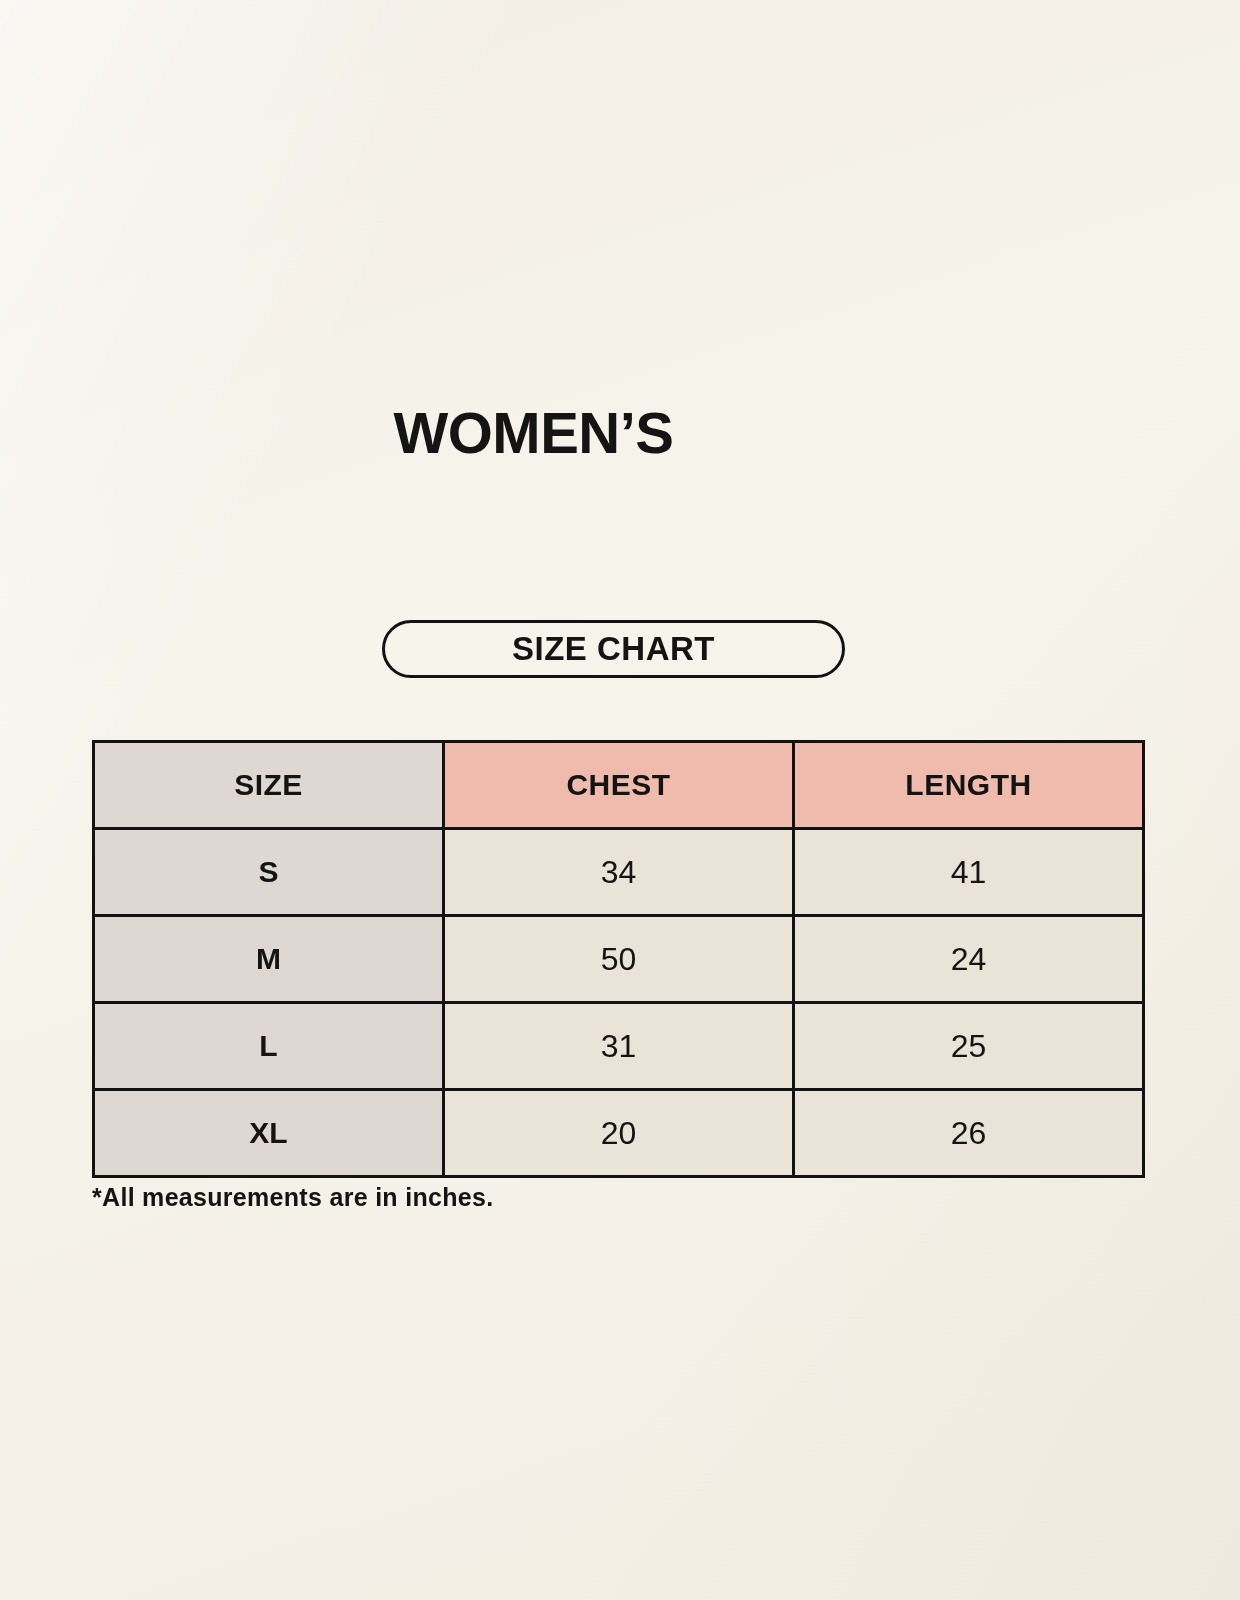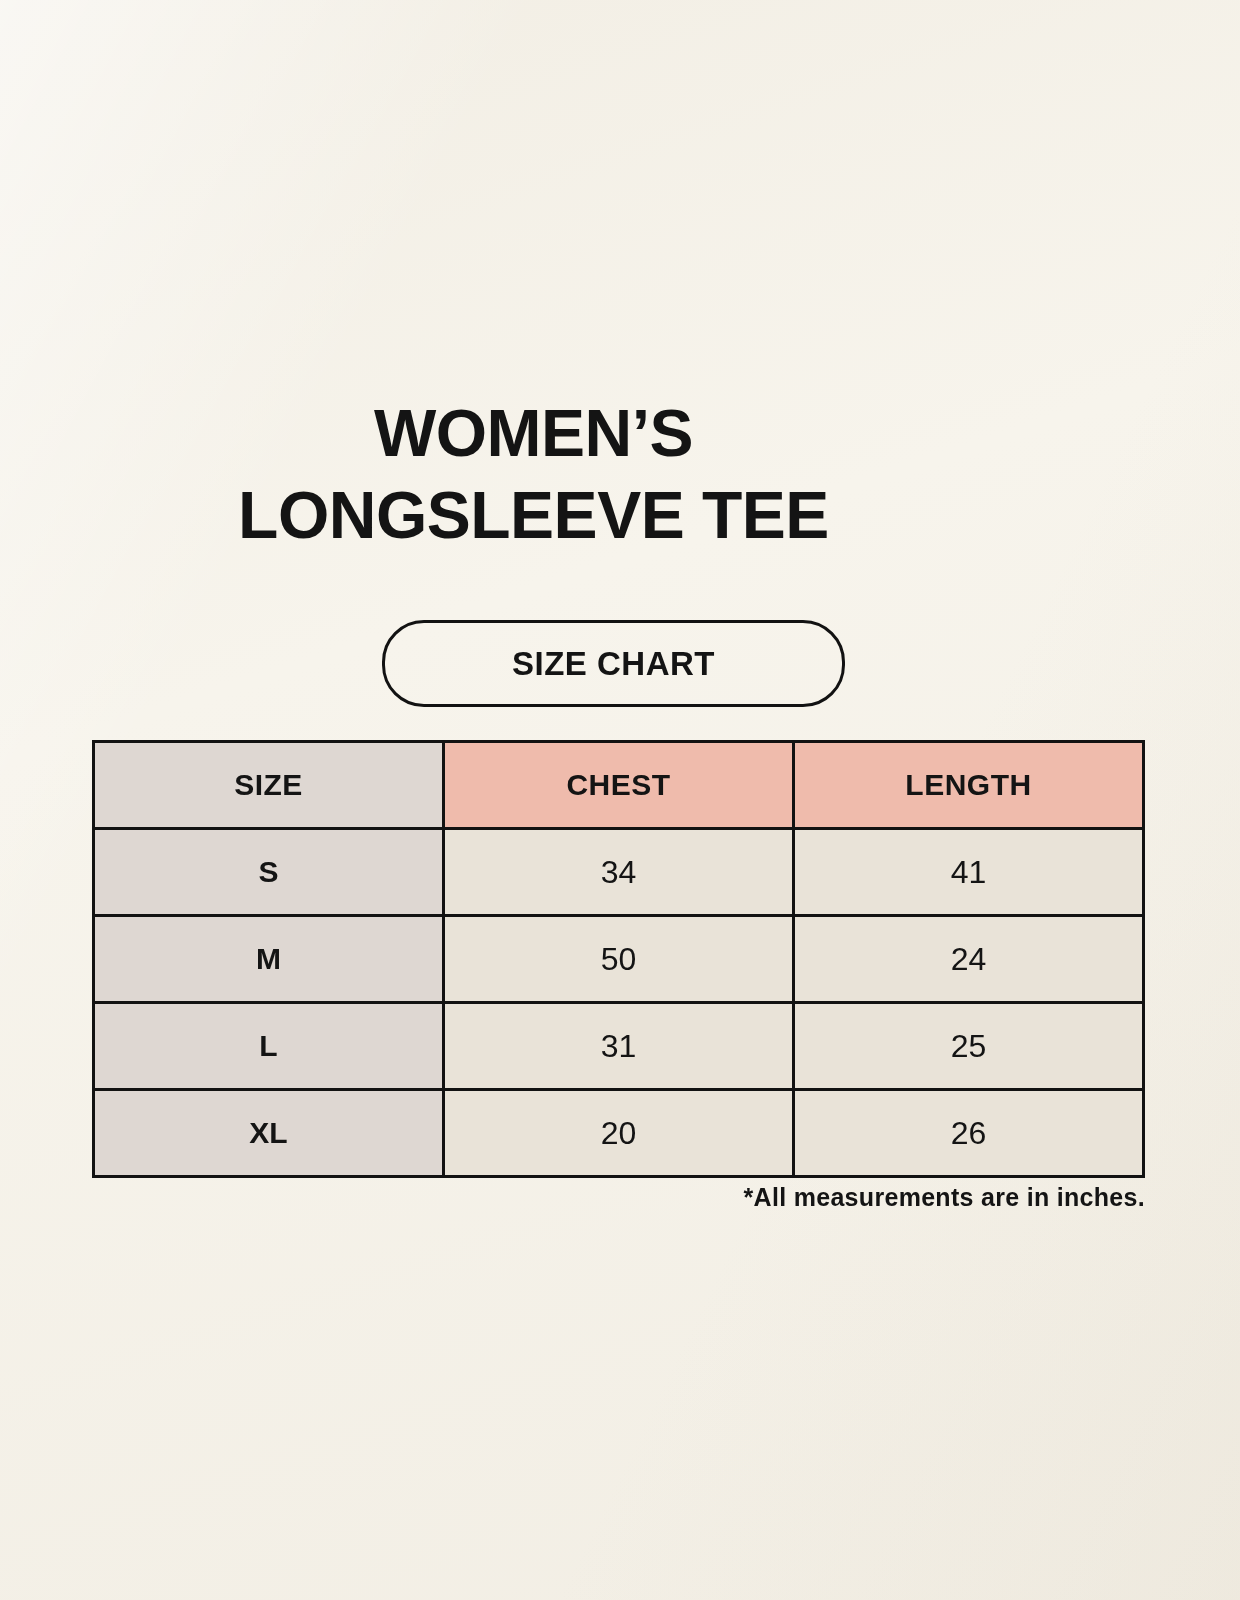--- a/index.html
+++ b/index.html
@@ -29,31 +29,31 @@
     background:
       linear-gradient(118deg, rgba(255,255,255,0.55) 0%, rgba(255,255,255,0) 26%),
       linear-gradient(296deg, rgba(221,213,197,0.22) 0%, rgba(255,255,255,0) 34%),
       linear-gradient(162deg, rgba(233,227,214,0.30) 6%, rgba(255,255,255,0) 38%, rgba(228,221,206,0.22) 88%);
     pointer-events:none;
   }
   .title{
     position:absolute;
     top:392px;left:0;width:1067px;
     text-align:center;
-    font-size:66px;
+    font-size:58px;
     font-weight:700;
     line-height:82px;
     letter-spacing:-0.5px;
     color:var(--text);
   }
   .title .line{display:block;white-space:nowrap;}
   .pill{
     position:absolute;
     left:382px;top:620px;
-    width:463px;height:87px;
+    width:463px;height:58px;
     border:3px solid var(--border);
     border-radius:42px;
     background:transparent;
     display:flex;align-items:center;justify-content:center;
     cursor:pointer;
   }
   .pill span{
     font-size:33px;
     font-weight:700;
     letter-spacing:0.5px;
@@ -88,36 +88,34 @@
     background:var(--value-cell-bg);
   }
   table.chart td.size-label{
     font-size:30px;
     font-weight:700;
     background:var(--size-col-bg);
   }
   .footnote{
     position:absolute;
     left:92px;top:1183px;width:1053px;
-    text-align:right;
     font-size:25px;
     font-weight:700;
     letter-spacing:0.3px;
     color:var(--text);
   }
 </style>
 </head>
 <body>
 
 <div class="screen">
   <div class="bg-sheen"></div>
 
   <h1 class="title">
     <span class="line">WOMEN’S</span>
-    <span class="line">LONGSLEEVE TEE</span>
   </h1>
 
   <div class="pill">
     <span>SIZE CHART</span>
   </div>
 
   <table class="chart">
     <thead>
       <tr>
         <th class="col-size">SIZE</th>

